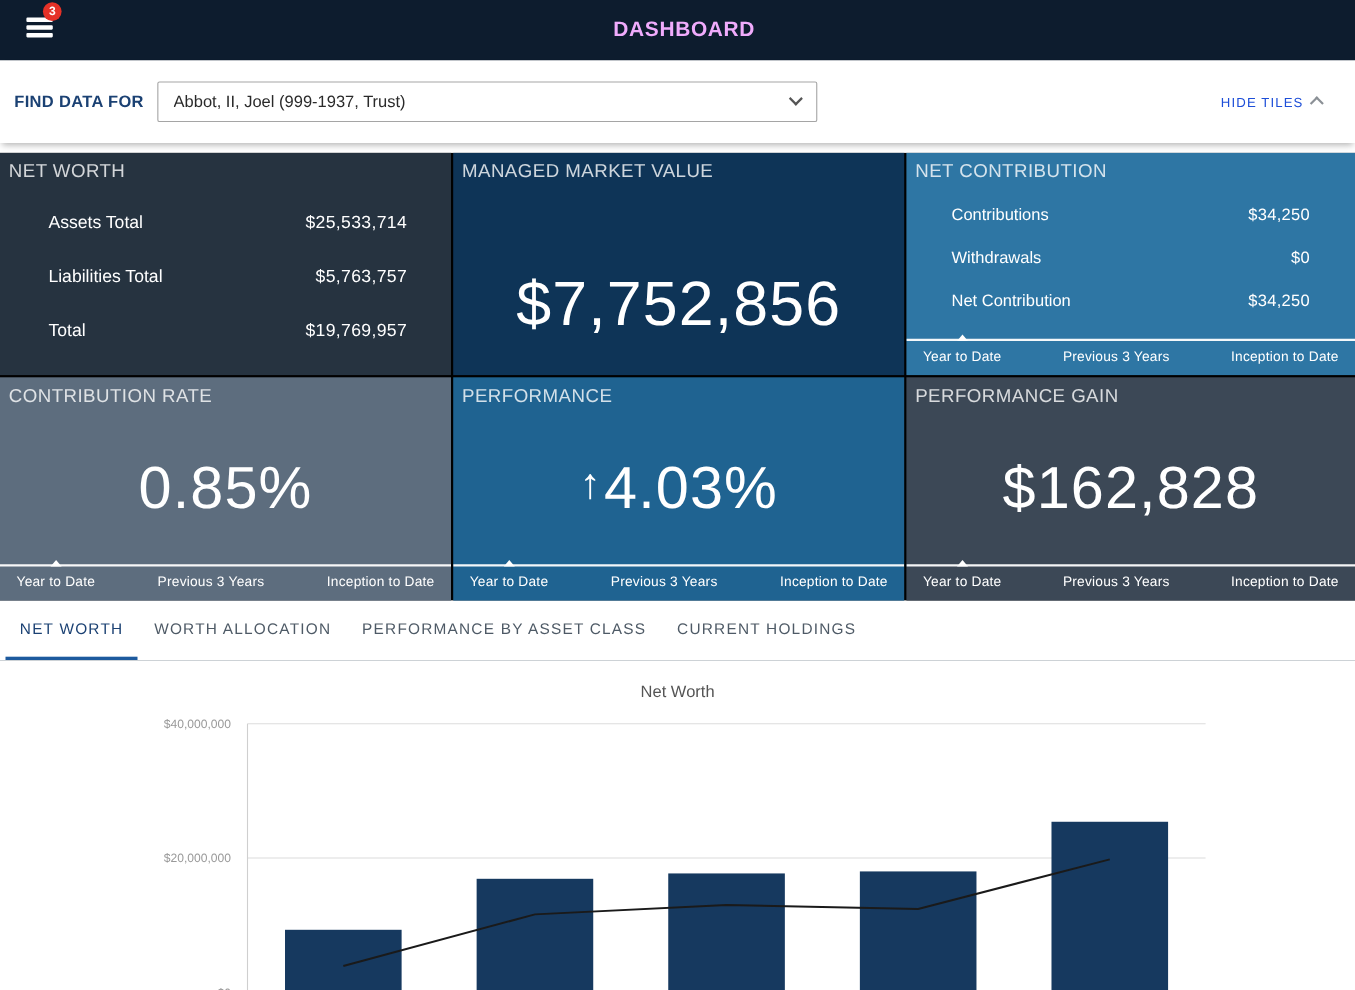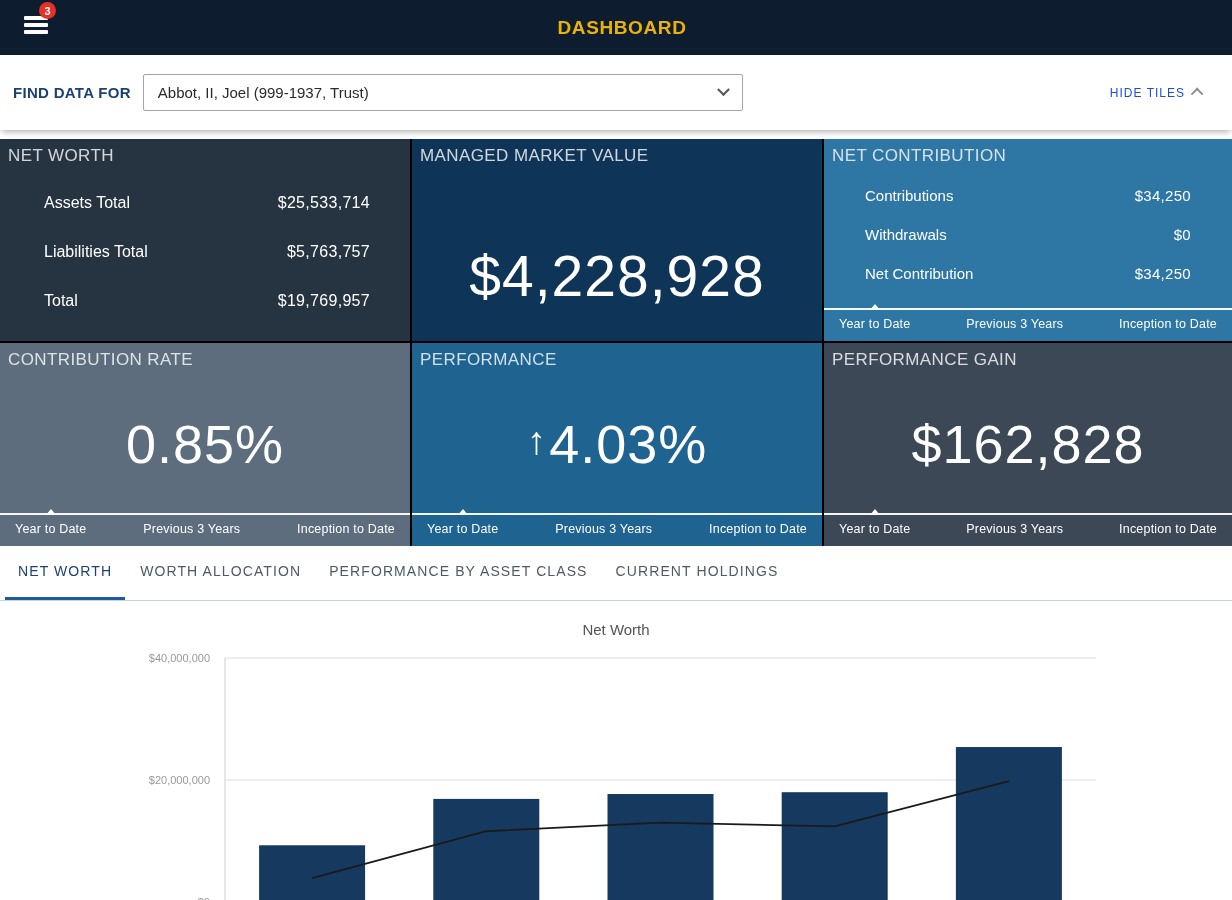--- a/index.html
+++ b/index.html
@@ -3,21 +3,21 @@
 <meta charset="utf-8">
 <style>
   * { margin:0; padding:0; box-sizing:border-box; }
   html,body { width:1232px; height:900px; overflow:hidden; background:#fff;
               font-family:"Liberation Sans","DejaVu Sans",sans-serif; }
   .app { position:relative; width:1232px; height:900px; }
 
   
   .topbar { position:relative; height:55px; background:var(--topbar-bg,#0d1c2e);
             display:flex; align-items:center; justify-content:center; }
-  .topbar-title { color:#eab308; font-size:19px; font-weight:bold; letter-spacing:.6px;margin-left:12px; }
+  .topbar-title { color:#f0abfc; font-size:19px; font-weight:bold; letter-spacing:.6px;margin-left:12px; }
   .hamburger { position:absolute; left:24px; top:16px; width:26px; height:26px; cursor:pointer; }
   .hamburger .bar { display:block; width:24px; height:4px; background:#fff; border-radius:1px; margin-bottom:3px; }
   .badge { position:absolute; top:-14px; right:-6px; width:17px; height:17px; border-radius:50%;
            background:var(--badge-red,#e53127); color:#fff; font-size:11px; font-weight:bold;
            display:flex; align-items:center; justify-content:center; }
 
   
   .filter-bar { position:relative; z-index:5; height:75px; background:#fff;
                 display:flex; align-items:center; padding:0 29px 0 13px;
                 box-shadow:0 4px 6px -2px rgba(0,0,0,.30); }
@@ -121,21 +121,21 @@
         </div>
         <div class="stat-row">
           <span class="stat-label">Total</span>
           <span class="stat-value">$19,769,957</span>
         </div>
       </div>
     </div>
 
     <div class="tile tile-mmv">
       <div class="tile-header">MANAGED MARKET VALUE</div>
-      <div class="big-value xl">$4,228,928</div>
+      <div class="big-value xl">$7,752,856</div>
     </div>
 
     <div class="tile tile-net-contribution">
       <div class="tile-header">NET CONTRIBUTION</div>
       <div class="stat-rows-sm">
         <div class="stat-row">
           <span class="stat-label">Contributions</span>
           <span class="stat-value">$34,250</span>
         </div>
         <div class="stat-row">

